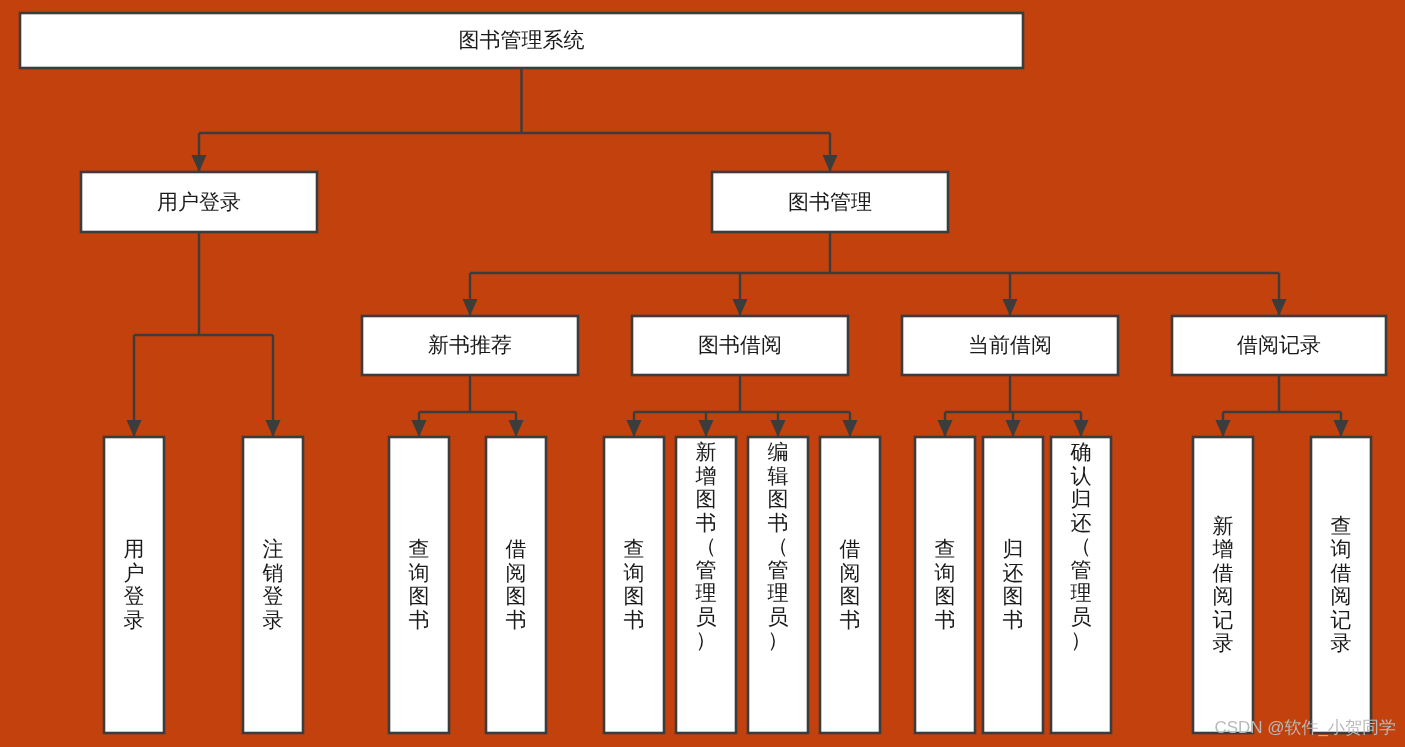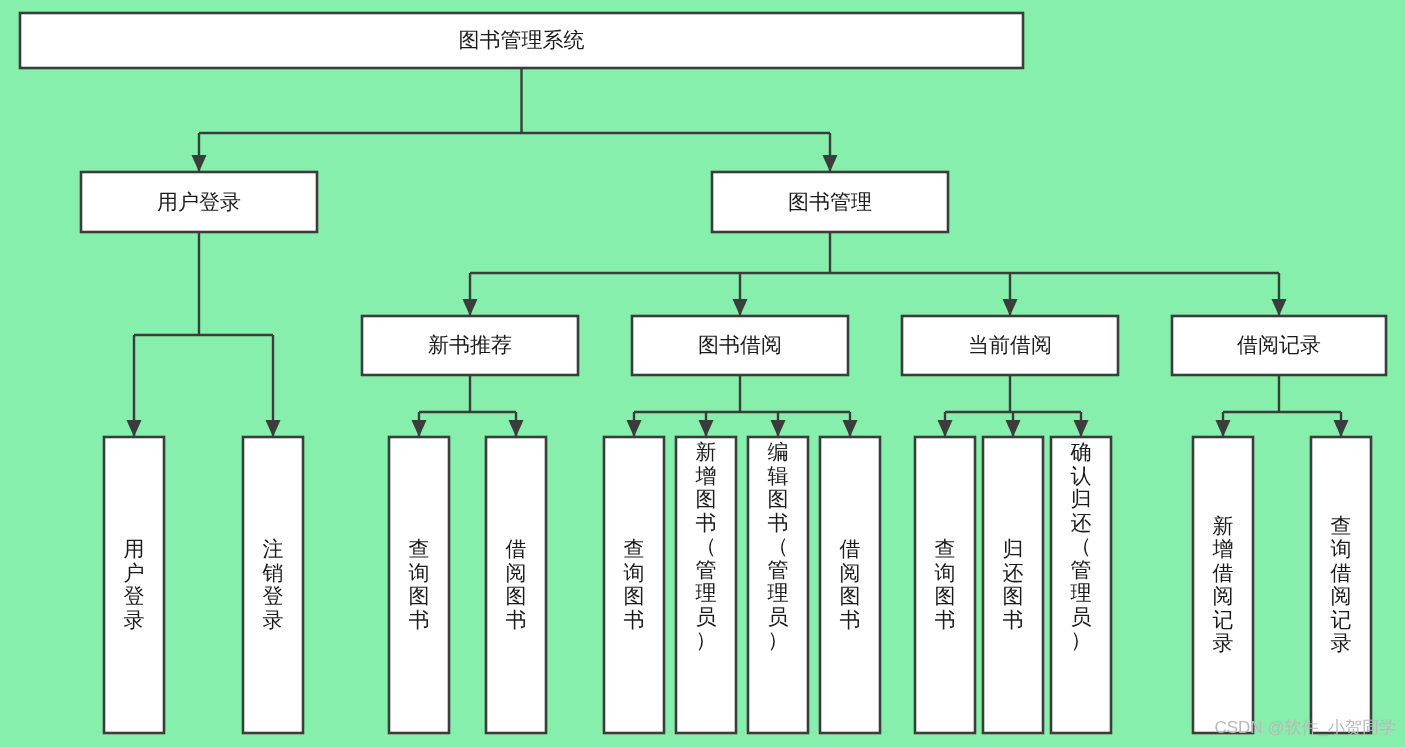--- a/index.html
+++ b/index.html
@@ -7,21 +7,21 @@
     padding: 0;
     background: #ffffff;
   }
   body {
     font-family: "Liberation Sans", "DejaVu Sans", sans-serif;
   }
   #diagram-root {
     position: relative;
     width: 1405px;
     height: 747px;
-    background: #86efac;
+    background: #c2410c;
     overflow: hidden;
   }
   svg.flowchart {
     position: absolute;
     left: 0;
     top: 0;
     width: 1405px;
     height: 747px;
     display: block;
   }

